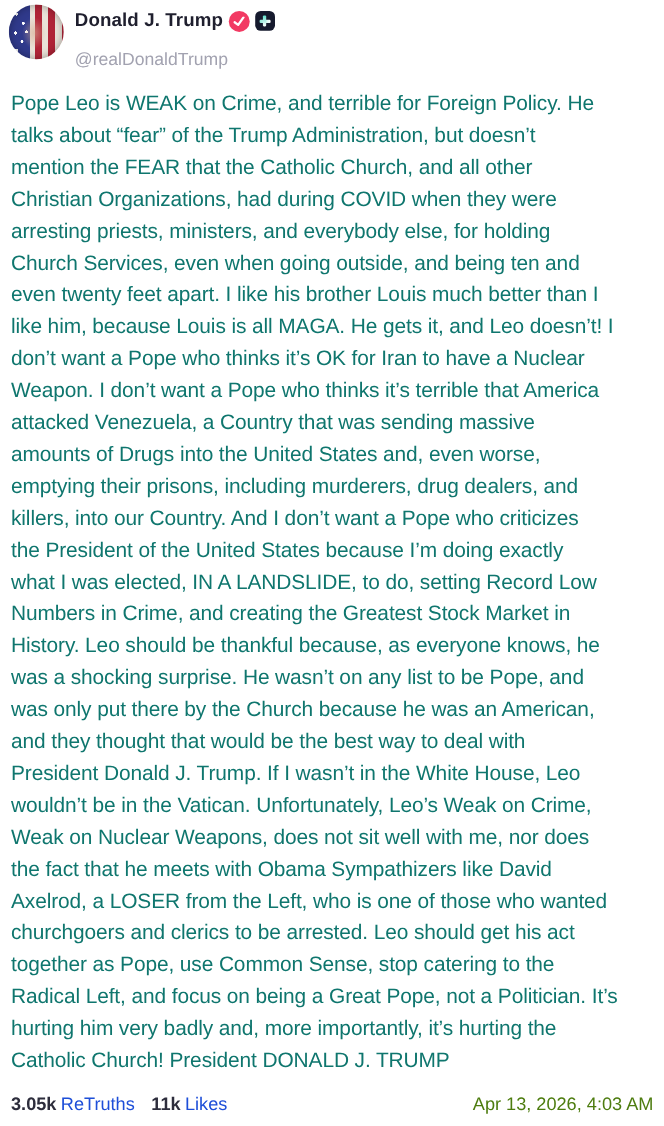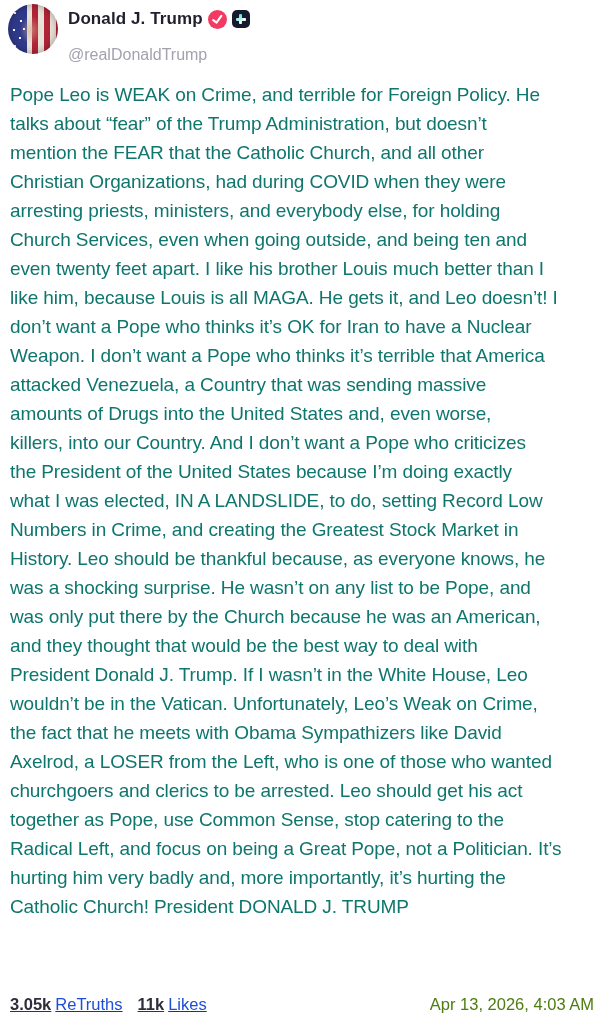--- a/index.html
+++ b/index.html
@@ -89,21 +89,21 @@
 
   
   .footer {
     position: absolute;
     left: 10px; right: 10px; top: 995px;
     display: flex;
     justify-content: space-between;
     align-items: baseline;
     font-size: 16.5px;
   }
-  .stats { display: flex; align-items: flex-start; text-decoration: underline; }
+  .stats { display: flex; align-items: flex-start; }
   .stats .count { font-weight: bold; color: #2d2d3c; }
   .stats .label { color: #1d4ed8; margin-left: 4px; }
   .stats .gap { margin-left: 15px; }
   .timestamp { color: #4d7c0f; margin-left: 32px; }
 </style>
 </head>
 <body>
 
 <div class="page">
 
@@ -129,30 +129,32 @@
       <div class="line">mention the FEAR that the Catholic Church, and all other</div>
       <div class="line">Christian Organizations, had during COVID when they were</div>
       <div class="line">arresting priests, ministers, and everybody else, for holding</div>
       <div class="line">Church Services, even when going outside, and being ten and</div>
       <div class="line">even twenty feet apart. I like his brother Louis much better than I</div>
       <div class="line">like him, because Louis is all MAGA. He gets it, and Leo doesn’t! I</div>
       <div class="line">don’t want a Pope who thinks it’s OK for Iran to have a Nuclear</div>
       <div class="line">Weapon. I don’t want a Pope who thinks it’s terrible that America</div>
       <div class="line">attacked Venezuela, a Country that was sending massive</div>
       <div class="line">amounts of Drugs into the United States and, even worse,</div>
+      <div class="line">emptying their prisons, including murderers, drug dealers, and</div>
       <div class="line">killers, into our Country. And I don’t want a Pope who criticizes</div>
       <div class="line">the President of the United States because I’m doing exactly</div>
       <div class="line">what I was elected, IN A LANDSLIDE, to do, setting Record Low</div>
       <div class="line">Numbers in Crime, and creating the Greatest Stock Market in</div>
       <div class="line">History. Leo should be thankful because, as everyone knows, he</div>
       <div class="line">was a shocking surprise. He wasn’t on any list to be Pope, and</div>
       <div class="line">was only put there by the Church because he was an American,</div>
       <div class="line">and they thought that would be the best way to deal with</div>
       <div class="line">President Donald J. Trump. If I wasn’t in the White House, Leo</div>
       <div class="line">wouldn’t be in the Vatican. Unfortunately, Leo’s Weak on Crime,</div>
+      <div class="line">Weak on Nuclear Weapons, does not sit well with me, nor does</div>
       <div class="line">the fact that he meets with Obama Sympathizers like David</div>
       <div class="line">Axelrod, a LOSER from the Left, who is one of those who wanted</div>
       <div class="line">churchgoers and clerics to be arrested. Leo should get his act</div>
       <div class="line">together as Pope, use Common Sense, stop catering to the</div>
       <div class="line">Radical Left, and focus on being a Great Pope, not a Politician. It’s</div>
       <div class="line">hurting him very badly and, more importantly, it’s hurting the</div>
       <div class="line">Catholic Church! President DONALD J. TRUMP</div>
     </div>
 
   <div class="footer">

